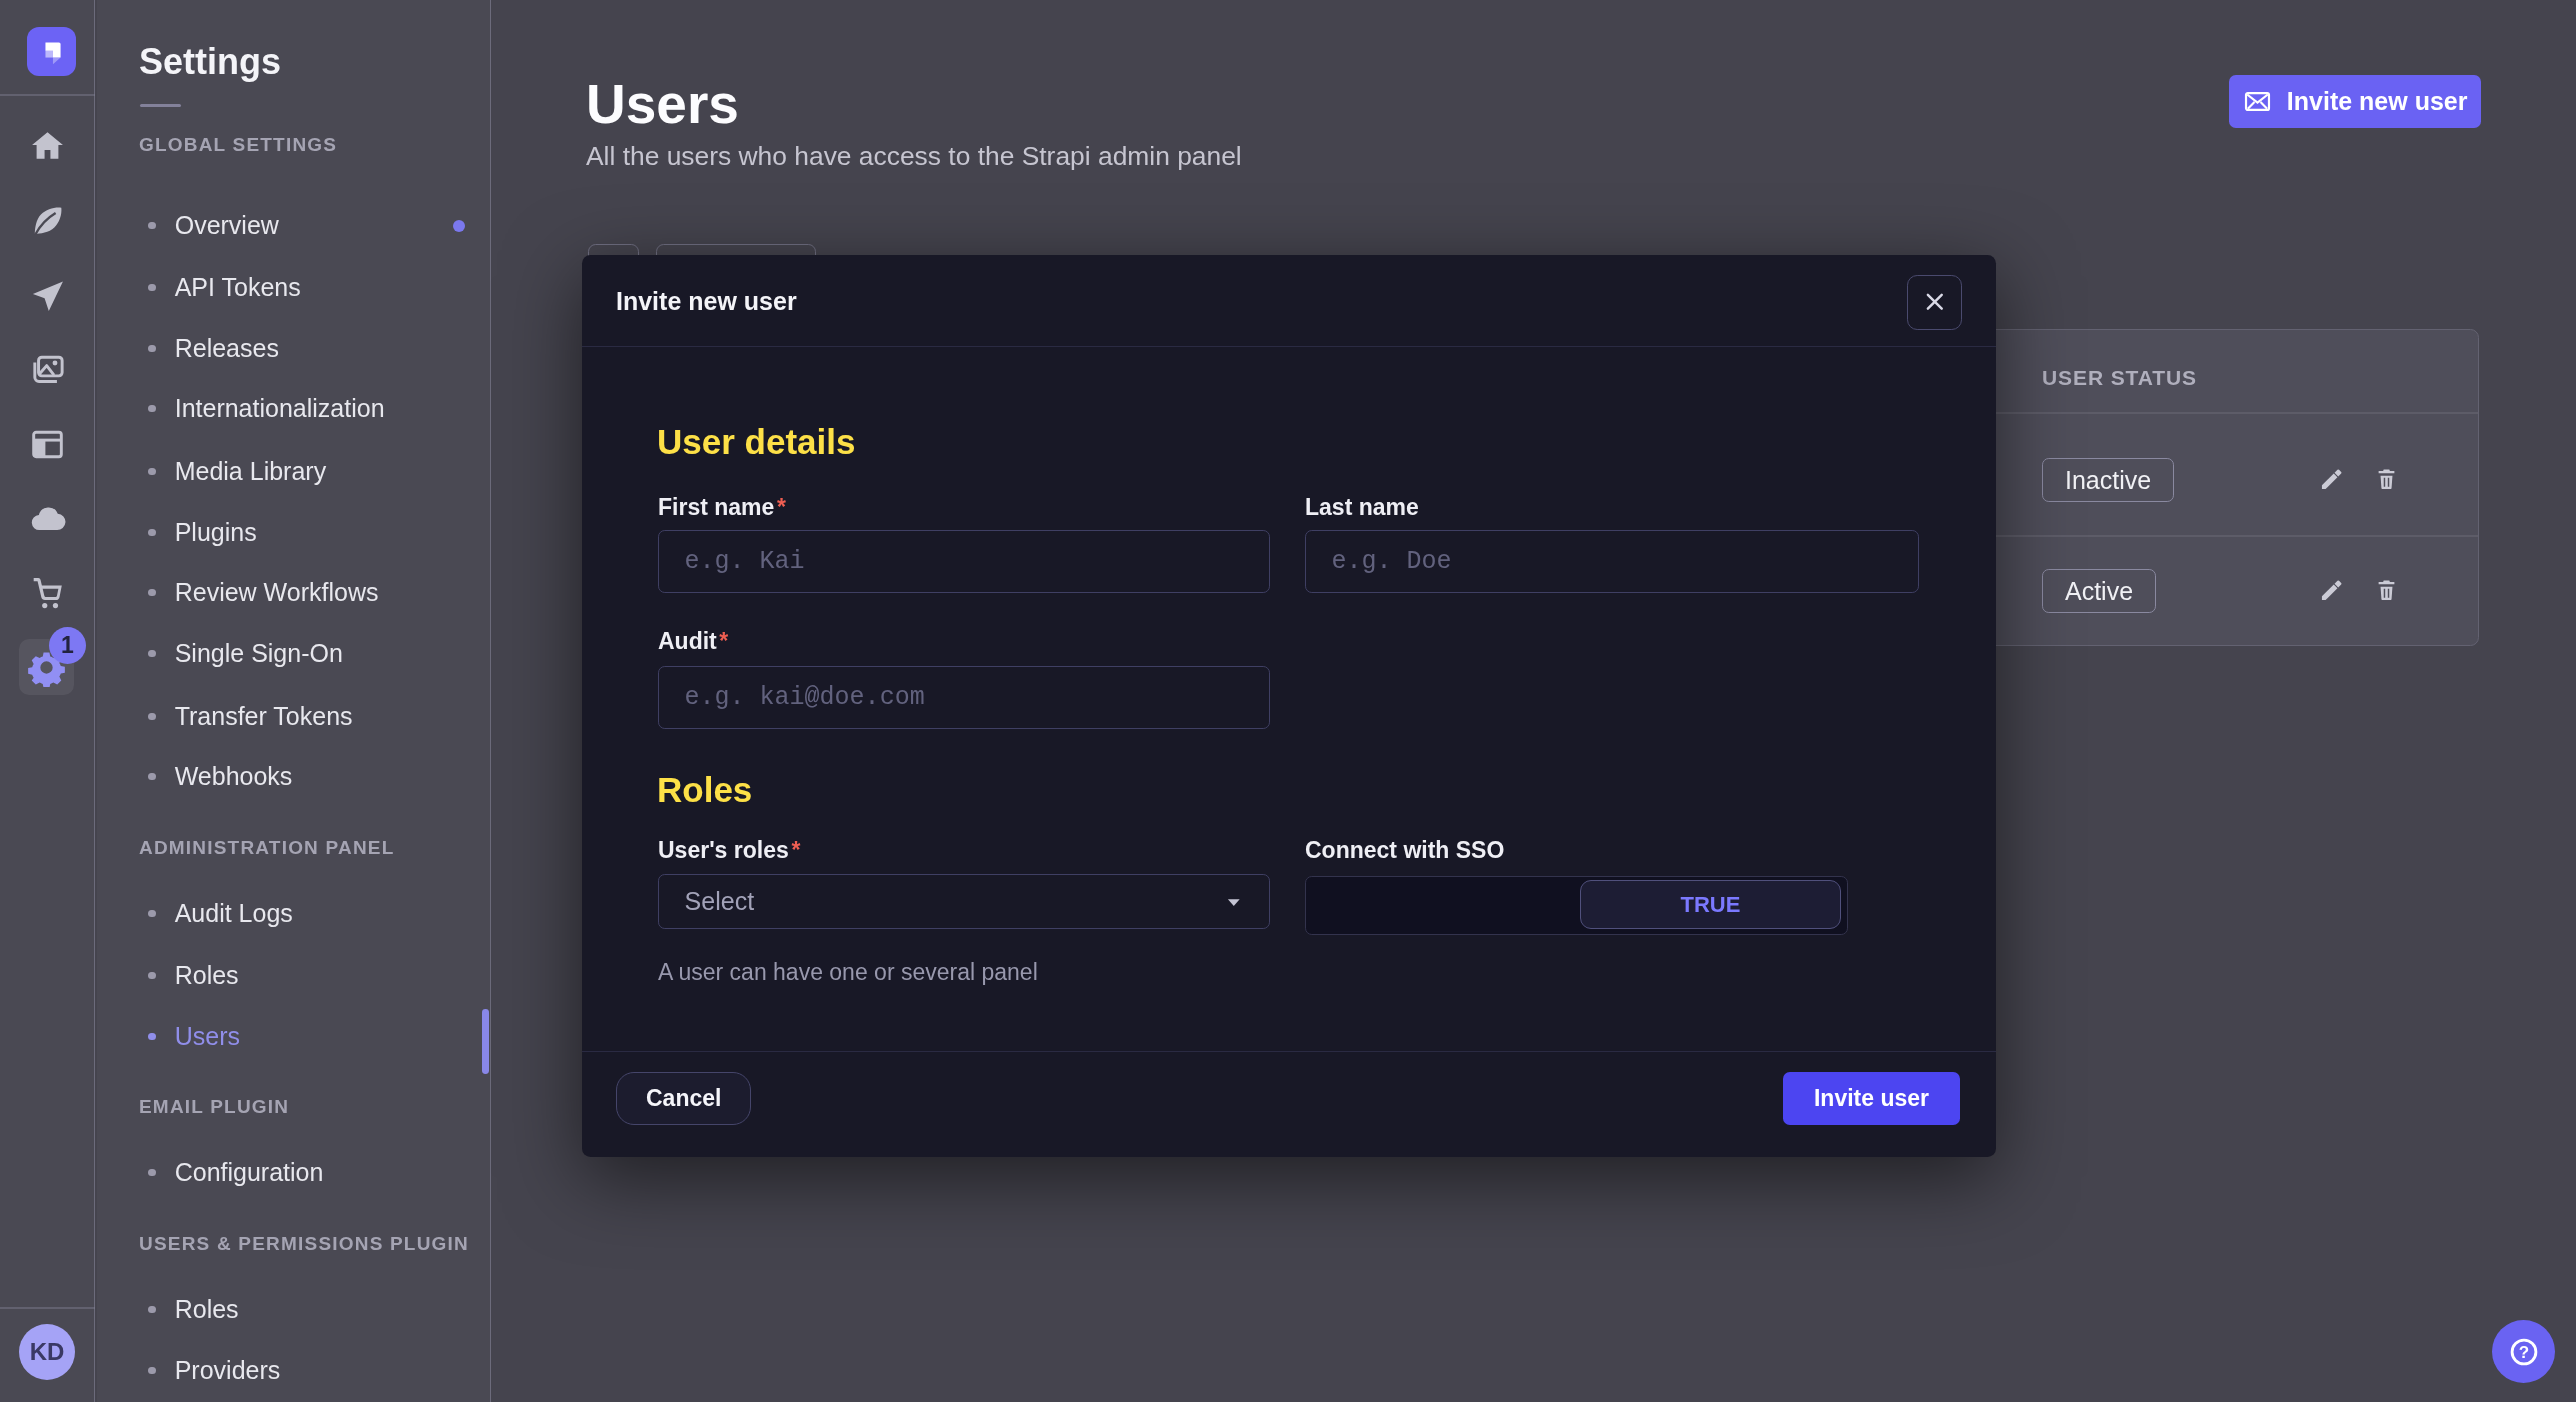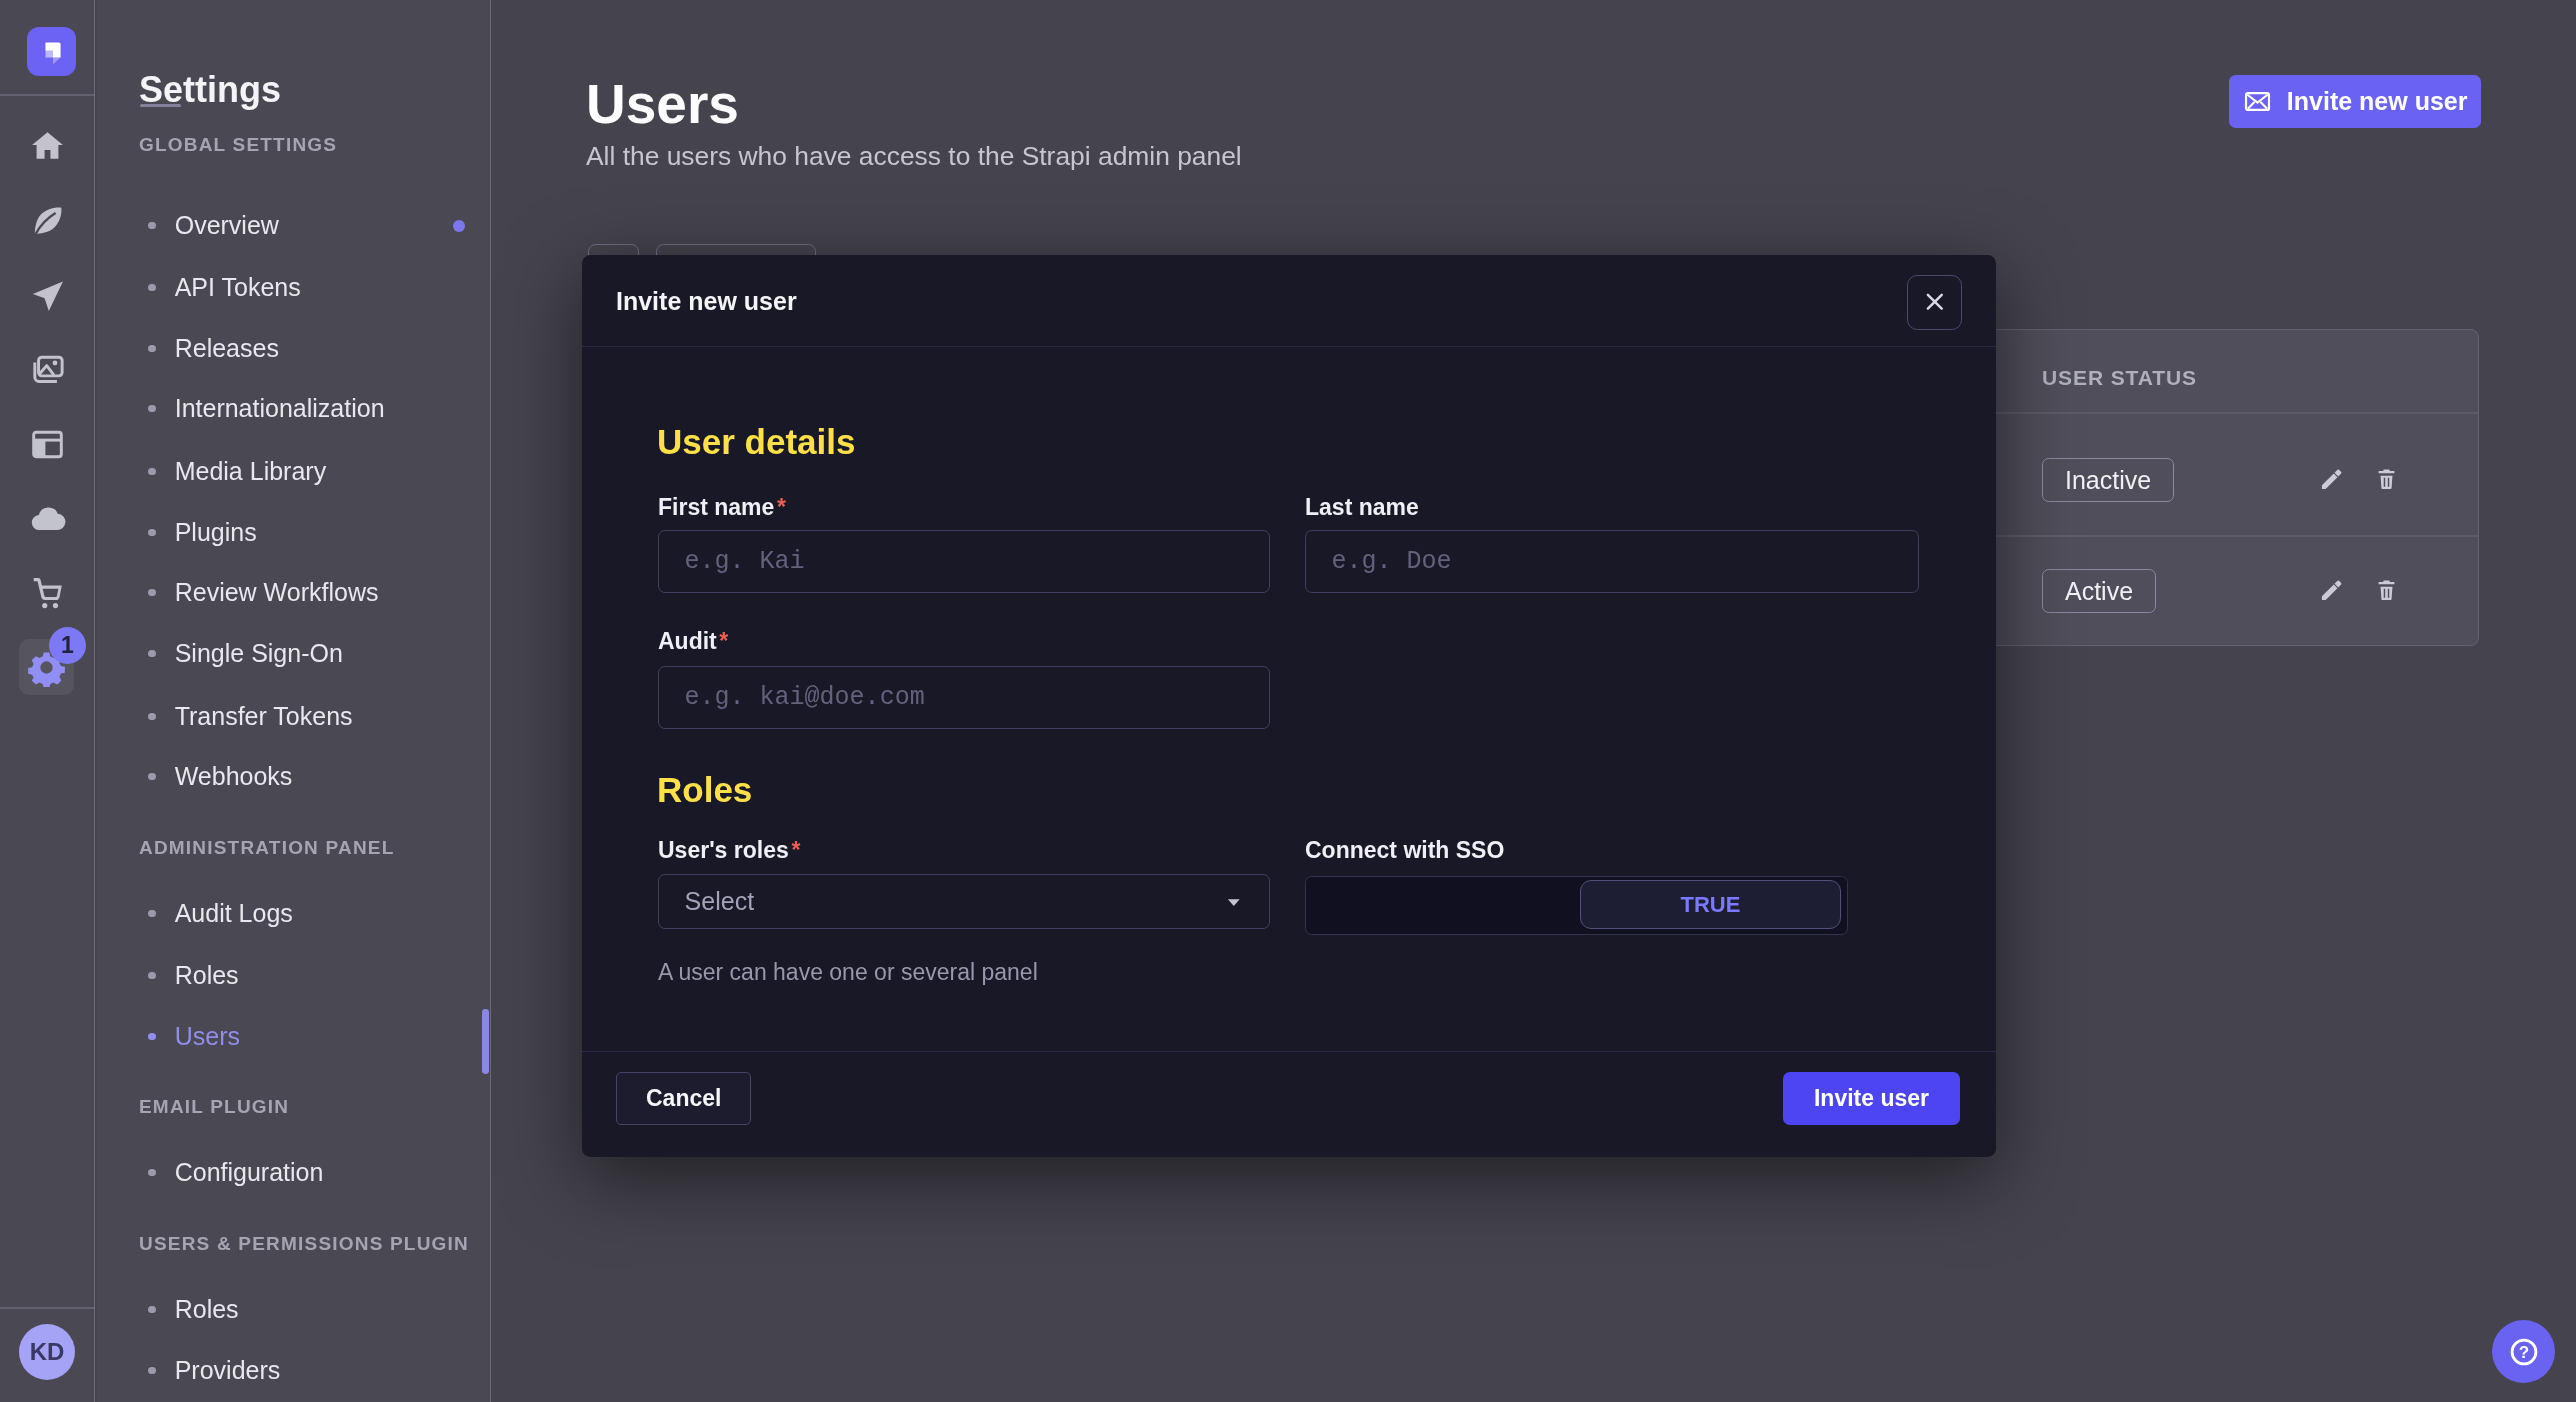--- a/index.html
+++ b/index.html
@@ -22,21 +22,21 @@
   .gear-badge{position:absolute;left:49px;top:627px;width:37px;height:37px;border-radius:50%;
               background:#7D78F3;color:#23233F;font-size:23px;font-weight:bold;
               display:flex;align-items:center;justify-content:center;}
   .avatar{position:absolute;left:19px;top:1324px;width:56px;height:56px;border-radius:50%;
           background:#A5A3F6;color:#3A3964;font-size:24px;font-weight:bold;
           display:flex;align-items:center;justify-content:center;cursor:pointer;}
 
   
   .sidebar{position:absolute;left:97px;top:0;width:394px;height:1402px;background:#4A4953;
            border-right:1.7px solid rgba(136,134,156,.55);box-sizing:border-box;}
-  .sidebar-title{position:absolute;left:42px;top:41px;font-size:36px;font-weight:600;color:#F4F4F8;margin-top:28px;}
+  .sidebar-title{position:absolute;left:42px;top:41px;font-size:36px;font-weight:600;color:#F4F4F8;}
   .title-divider{position:absolute;left:43px;top:104px;width:41px;height:3.4px;border-radius:1.7px;background:#83819A;}
   .section-header{position:absolute;left:42px;height:34px;display:flex;align-items:center;
                   font-size:19px;font-weight:bold;letter-spacing:1.2px;color:#A5A4B3;}
   .nav-item{position:absolute;left:51px;height:37px;display:flex;align-items:center;
             color:#E8E8EE;font-size:25px;cursor:pointer;}
   .nav-item .dot{width:7.7px;height:7.7px;border-radius:50%;background:#9C9AAB;margin-right:19px;flex:none;}
   .nav-item.active{color:#908EEA;}
   .nav-item.active .dot{background:#908EEA;}
   .notif-dot{position:absolute;left:356px;top:220px;width:12px;height:12px;border-radius:50%;background:#7B78EE;}
   .active-bar{position:absolute;left:385px;top:1009px;width:6.8px;height:65px;border-radius:3.4px;background:#8987E8;}
@@ -95,21 +95,21 @@
               border:1.7px solid #33334D;border-radius:6.8px;box-sizing:border-box;}
   .sso-false{position:absolute;left:0;top:0;width:274px;height:100%;display:flex;align-items:center;
              justify-content:center;color:#9C9CB0;font-size:22px;font-weight:bold;cursor:pointer;
              background:transparent;border:none;}
   .sso-true{position:absolute;left:274px;top:3.4px;width:261px;height:49px;background:#1D1D34;
             border:1.7px solid #50507C;border-radius:11px;box-sizing:border-box;display:flex;
             align-items:center;justify-content:center;color:#7B79FF;font-size:22px;font-weight:bold;cursor:pointer;}
   .modal-footer{position:absolute;left:0;top:796px;width:100%;height:106px;
                 border-top:1.7px solid #2A2A42;box-sizing:border-box;}
   .btn-cancel{position:absolute;left:34px;top:20.4px;height:53px;padding:0 29px;border:1.7px solid #45456A;
-              border-radius:5px;background:#1C1C2E;color:#F5F5FA;font-size:23px;font-weight:600;
+              border-radius:18px;background:#1C1C2E;color:#F5F5FA;font-size:23px;font-weight:600;
               box-sizing:border-box;cursor:pointer;font-family:"Liberation Sans",sans-serif;}
   .btn-submit{position:absolute;right:36px;top:20.4px;height:53px;padding:0 31px;border:none;
               border-radius:6.8px;background:#4C45F1;color:#FFFFFF;font-size:23px;font-weight:600;
               box-sizing:border-box;cursor:pointer;font-family:"Liberation Sans",sans-serif;}
 </style>
 </head>
 <body>
 
 <div class="app">
 

